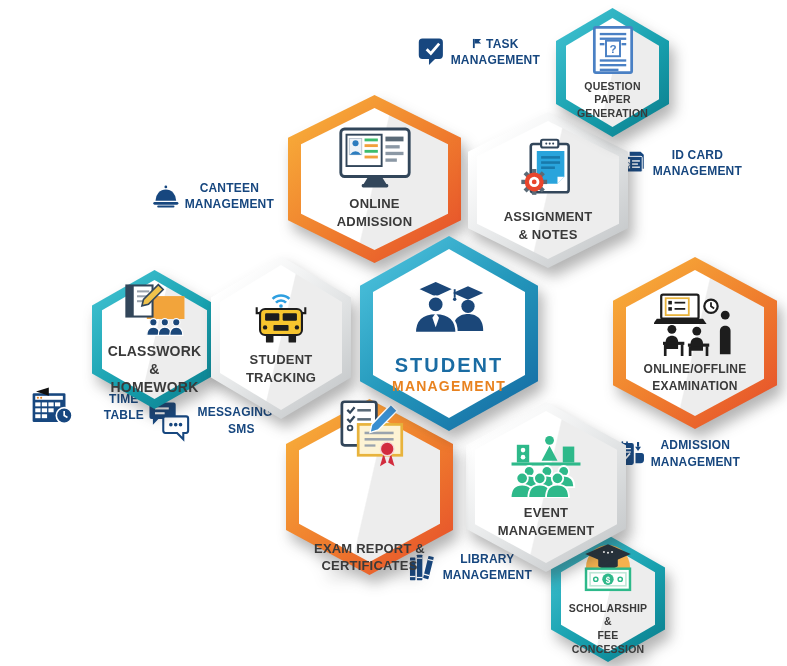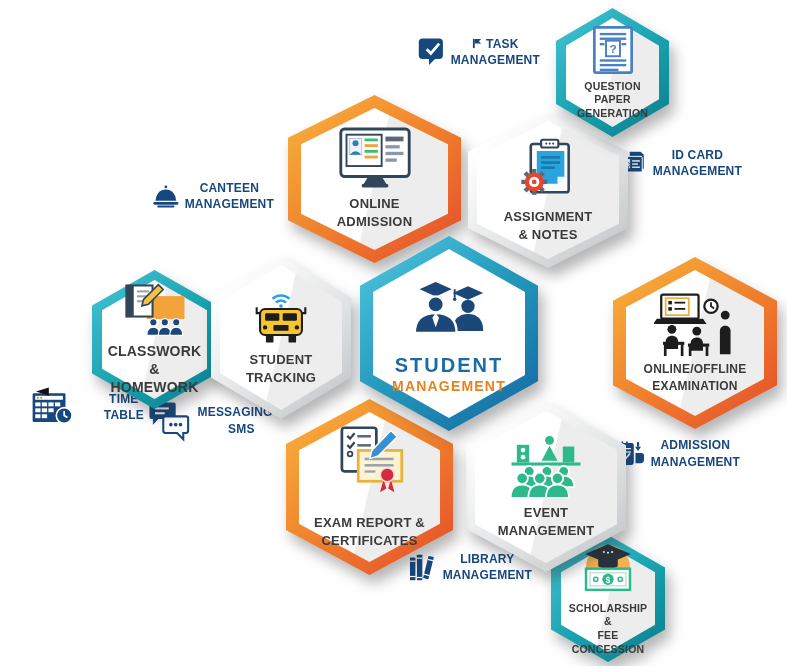--- a/index.html
+++ b/index.html
@@ -341,21 +341,21 @@
       <div class="hex-label">
         <span style="display:block">EVENT</span>
         <span style="display:block">MANAGEMENT</span>
       </div>
     </div>
   </div>
 
   <div class="hex" style="left:286px;top:399px;width:167px;height:176px;">
     <div class="rim orange"></div>
     <div class="face"></div>
-    <div class="content" style="gap:20px;">
+    <div class="content" style="gap:20px;justify-content:space-between;">
       <svg viewBox="0 0 86 76" width="78" height="69">
         <rect x="12" y="3" width="38" height="48" rx="3" fill="#fff" stroke="#32465a" stroke-width="3"></rect>
         <path d="M18,12 l3,3 l5,-6" stroke="#32465a" stroke-width="2.5" fill="none"></path>
         <rect x="29" y="11" width="15" height="2.8" fill="#5a6a77"></rect>
         <path d="M18,22 l3,3 l5,-6" stroke="#32465a" stroke-width="2.5" fill="none"></path>
         <rect x="29" y="21" width="15" height="2.8" fill="#5a6a77"></rect>
         <circle cx="21" cy="32" r="2.6" fill="none" stroke="#32465a" stroke-width="2"></circle>
         <rect x="29" y="31" width="15" height="2.8" fill="#5a6a77"></rect>
         <rect x="30" y="28" width="48" height="34" fill="#fdf3d4" stroke="#e8b33c" stroke-width="3"></rect>
         <rect x="37" y="36" width="32" height="2.8" fill="#9aa3ad"></rect>

